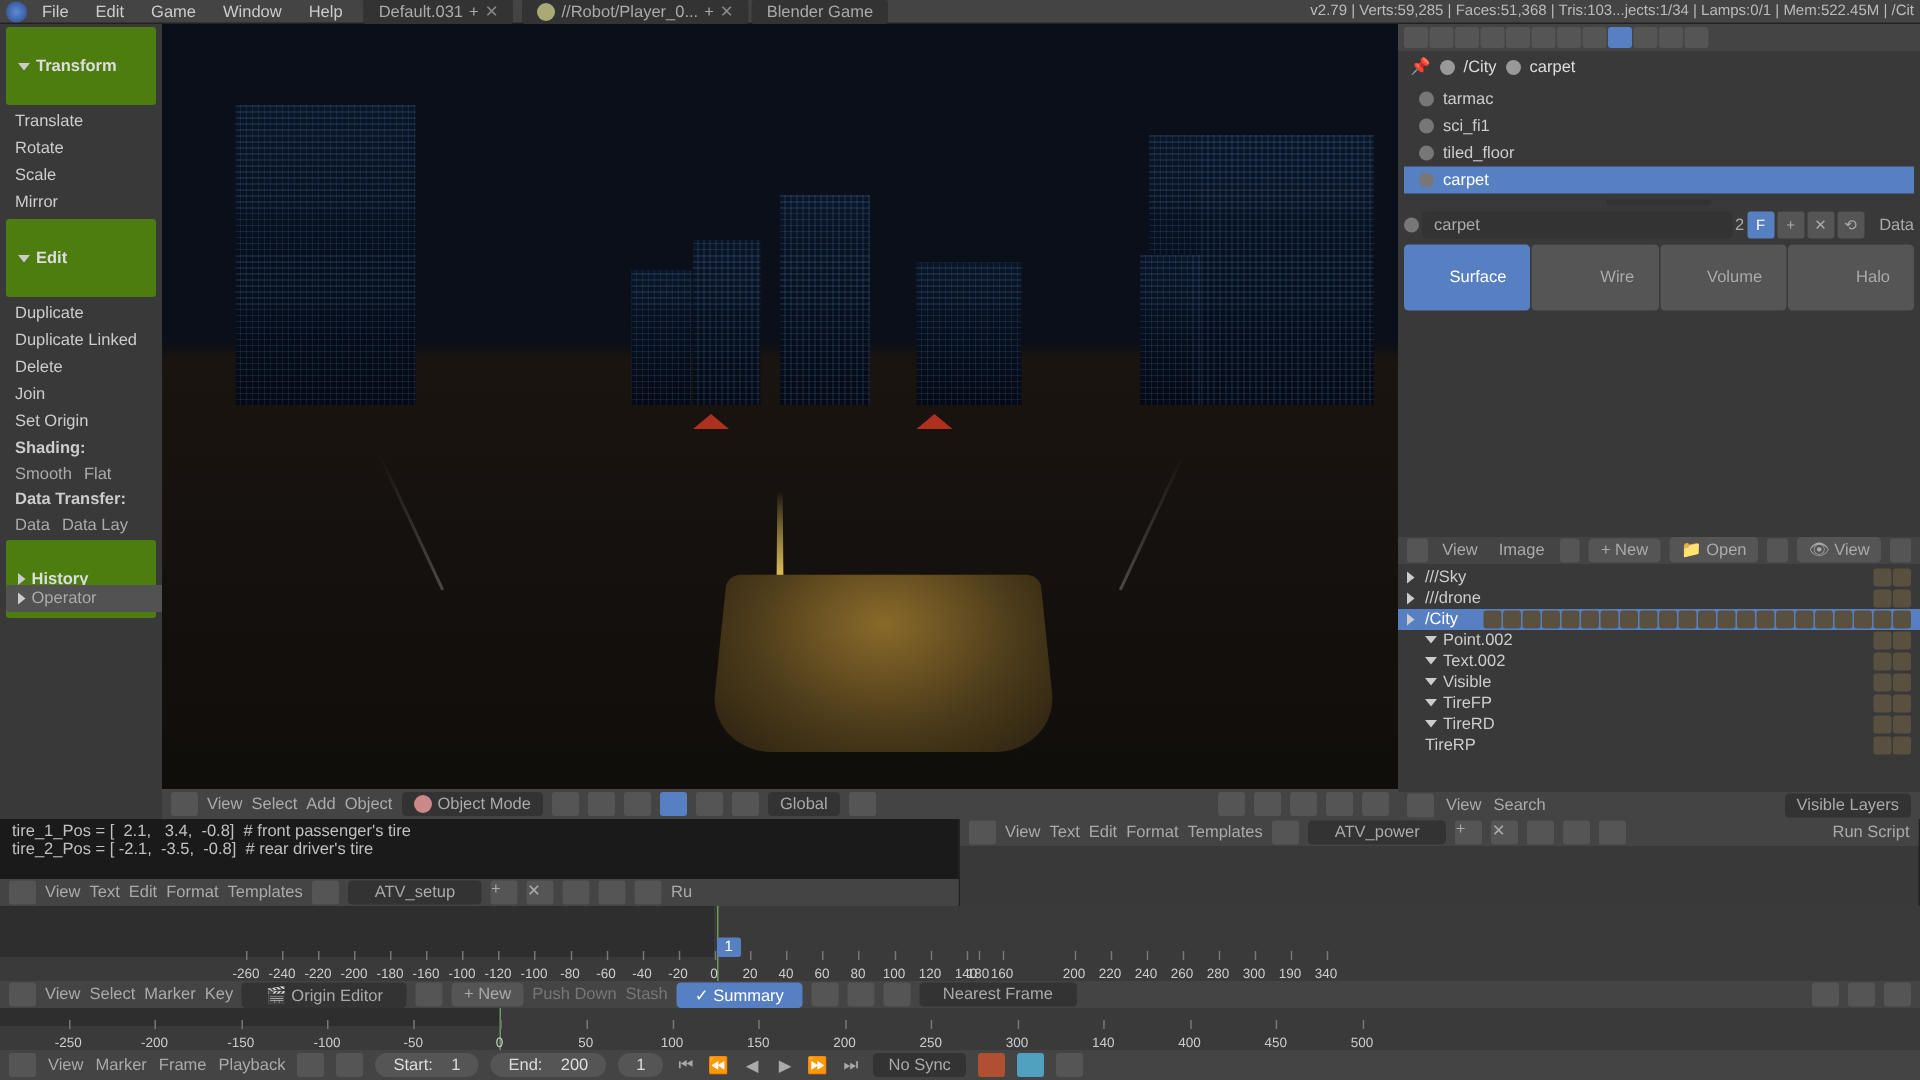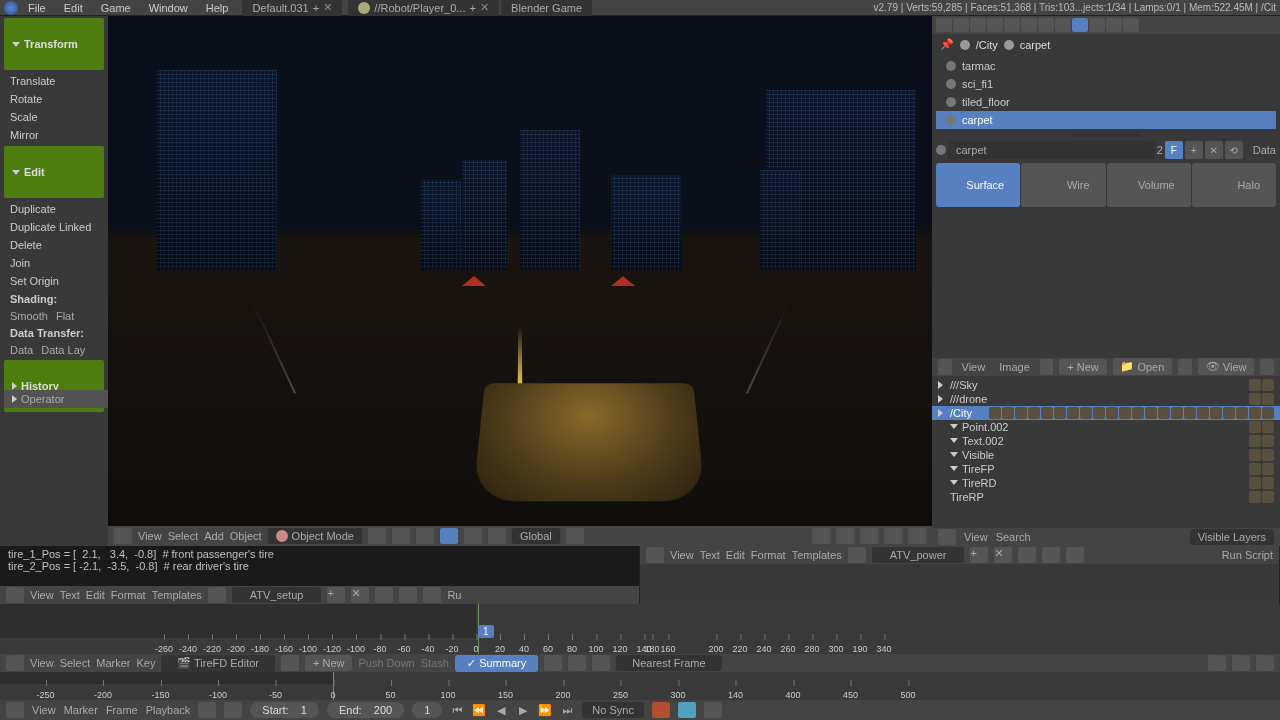--- a/index.html
+++ b/index.html
@@ -478,21 +478,21 @@
         <div class="tl-tick" style="left:884px">340</div>
       </div>
   </div>
 
   <div class="dope-hdr">
     <div class="vp-iconbtn"></div>
     <span>View</span>
     <span>Select</span>
     <span>Marker</span>
     <span>Key</span>
-    <div class="dope-field">🎬 <span>TireFD Editor</span></div>
+    <div class="dope-field">🎬 <span>Origin Editor</span></div>
     <div class="vp-iconbtn"></div>
     <div class="rp-btn">+ <span>New</span></div>
     <span style="color:#777">Push Down</span>
     <span style="color:#777">Stash</span>
     <div class="summary-btn">✓ <span>Summary</span></div>
     <div class="vp-iconbtn"></div>
     <div class="vp-iconbtn"></div>
     <div class="vp-iconbtn"></div>
     <div class="dope-field">Nearest Frame</div>
     <div style="flex:1"></div>

